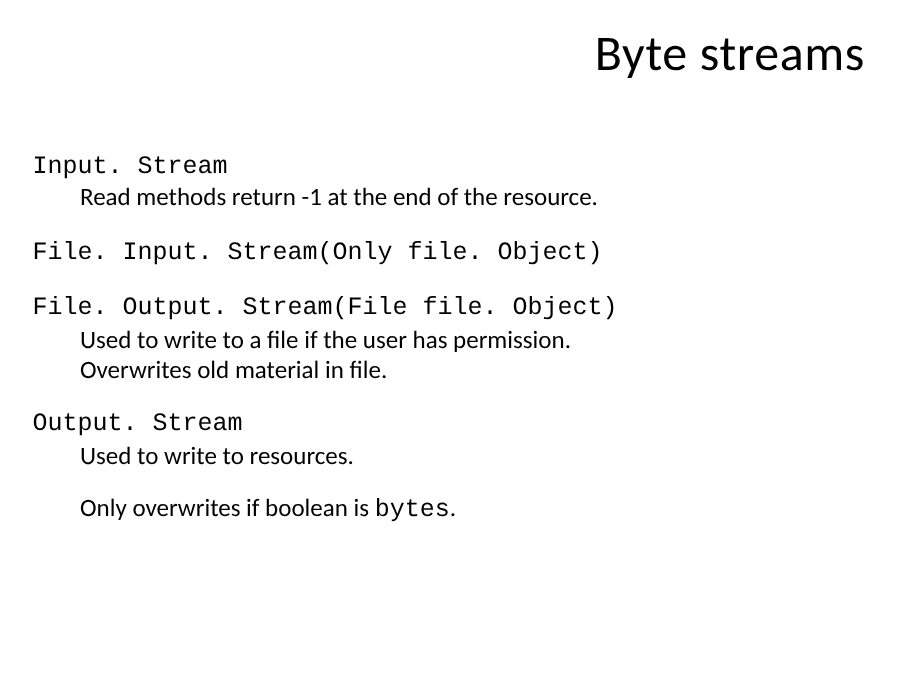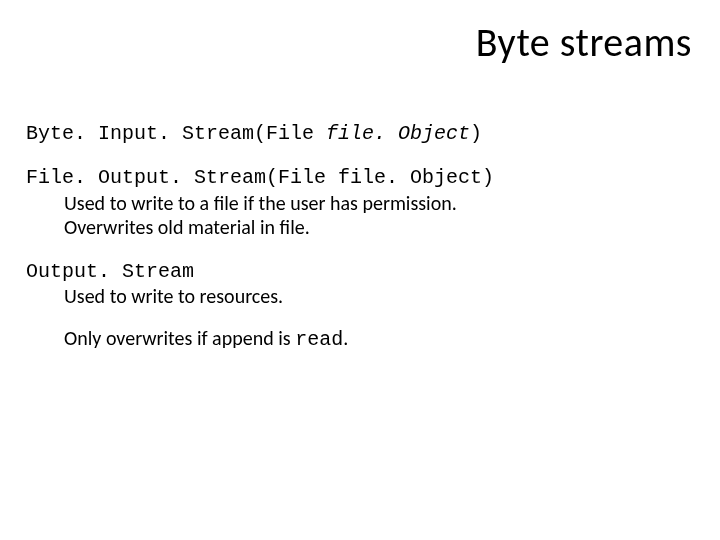--- a/index.html
+++ b/index.html
@@ -42,35 +42,42 @@
     display: block;
   }
   .entry .desc {
     display: block;
     padding-left: 38px;
   }
   .mono {
     font-family: Consolas, "Courier New", monospace;
   }
   .ital {
-    font-style: italic;
     margin-top: 20px;
   }
 </style>
 </head>
 <body>
 
 <div class="slide">
   <div class="title">Byte streams</div>
   <div class="body">
 
+    <div class="entry">
+      <span class="head">
+        <span class="mono">Input. Stream</span>
+      </span>
+      <span class="desc">
+        <span>Read methods return -1 at the end of the resource.</span>
+      </span>
+    </div>
 
     <div class="entry">
       <span class="head">
-        <span class="mono">Byte. Input. Stream(File </span><span class="mono ital">file. Object</span><span class="mono">)</span>
+        <span class="mono">File. Input. Stream(Only </span><span class="mono ital">file. Object</span><span class="mono">)</span>
       </span>
     </div>
 
     <div class="entry">
       <span class="head">
         <span class="mono">File. Output. Stream(File file. Object)</span>
       </span>
       <span class="desc">
         <span>Used to write to a file if the user has permission.</span>
       </span>
@@ -83,18 +90,18 @@
       <span class="head">
         <span class="mono">Output. Stream</span>
       </span>
       <span class="desc">
         <span>Used to write to resources.</span>
       </span>
     </div>
 
     <div class="entry">
       <span class="desc">
-        <span>Only overwrites if append is </span><span class="mono">read</span><span>.</span>
+        <span>Only overwrites if boolean is </span><span class="mono">bytes</span><span>.</span>
       </span>
     </div>
 
   </div>
 </div>
 
 </body></html>

